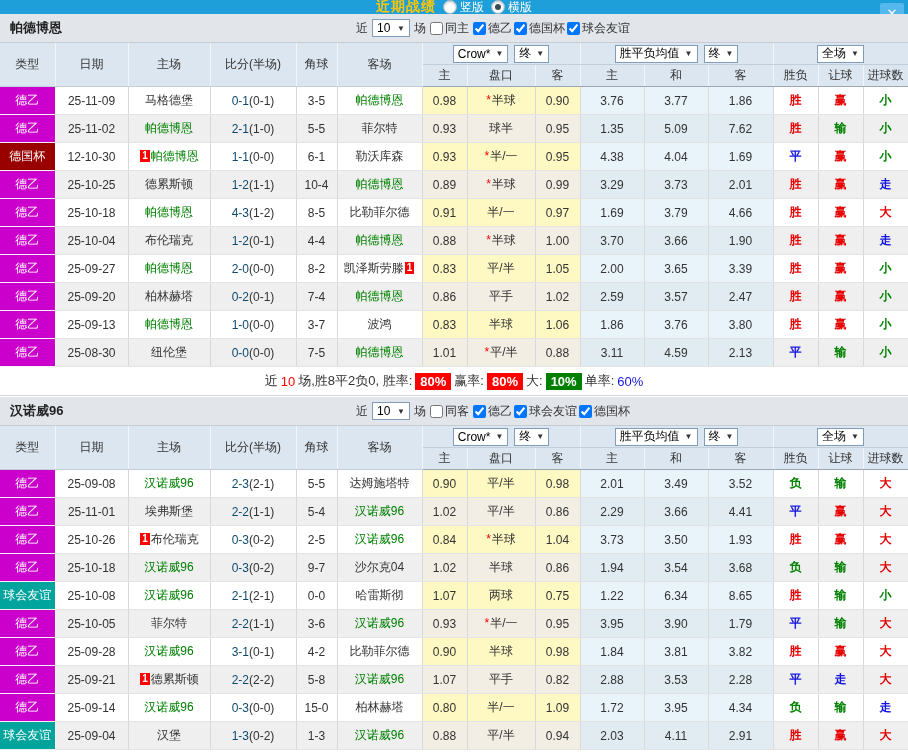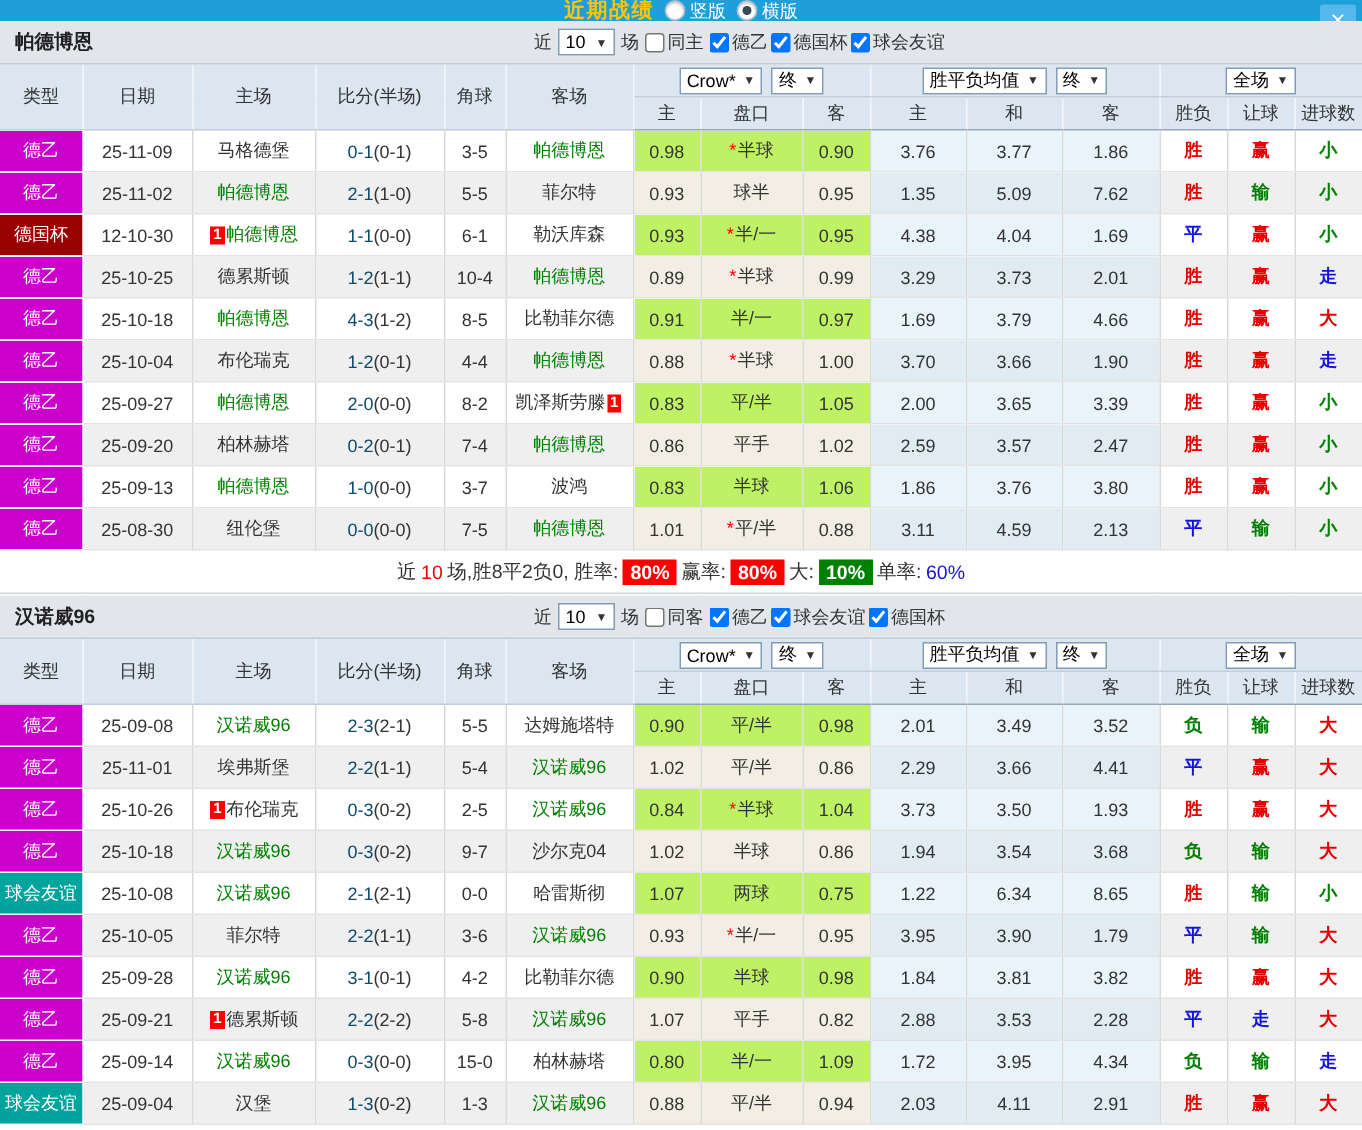--- a/index.html
+++ b/index.html
@@ -27,21 +27,21 @@
 
   
   table.stats{table-layout:fixed;width:908px;border-collapse:collapse;}
   thead td{background:#dce6f0;height:21px;text-align:center;color:#333;border-right:1px solid #f2f5f9;border-bottom:1px solid #c3cedb;font-size:12px;padding:0;}
   thead tr.group-row td{border-bottom:1px solid #c3cedb;}
   thead tr.sub-row td{border-bottom:1px solid #9aa7b5;}
   .group-dd{display:flex;align-items:center;justify-content:center;gap:6px;}
   tbody td{height:27px;text-align:center;border-right:1px solid #d9d9d9;border-bottom:1px solid #e3e3e3;padding:0;overflow:hidden;white-space:nowrap;}
   tr.r-odd td{background:#ffffff;}
   tr.r-even td{background:#efefef;}
-  tr.r-odd td.c-odds{background:#bef264;}
+  tr.r-odd td.c-odds{background:#fef9c3;}
   tr.r-even td.c-odds{background:#f3eee4;}
   tr.r-odd td.c-avg{background:#e9f3fa;}
   tr.r-even td.c-avg{background:#e1ebf2;}
   td.c-type{color:#fff;font-weight:normal;border-right:1px solid #fff;border-bottom:1px solid #f2f2f2;}
   tr.r-odd td.c-type,tr.r-even td.c-type{background:inherit;}
   .team{color:#333;text-decoration:none;cursor:pointer;text-align:right;}
   .team.focal{color:#008000;}
   .ft{color:#0c4a6e;}
   .ht{color:#333;}
   .star{color:#ff0000;margin-right:1px;}

